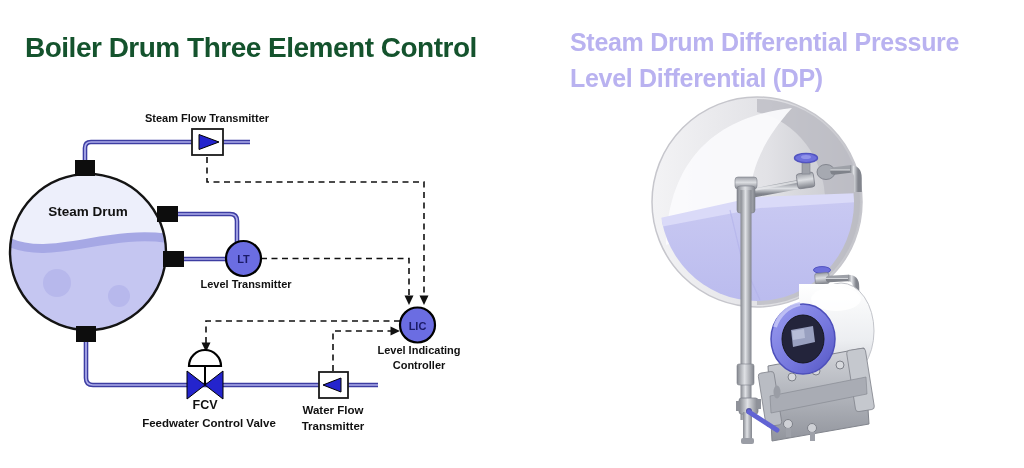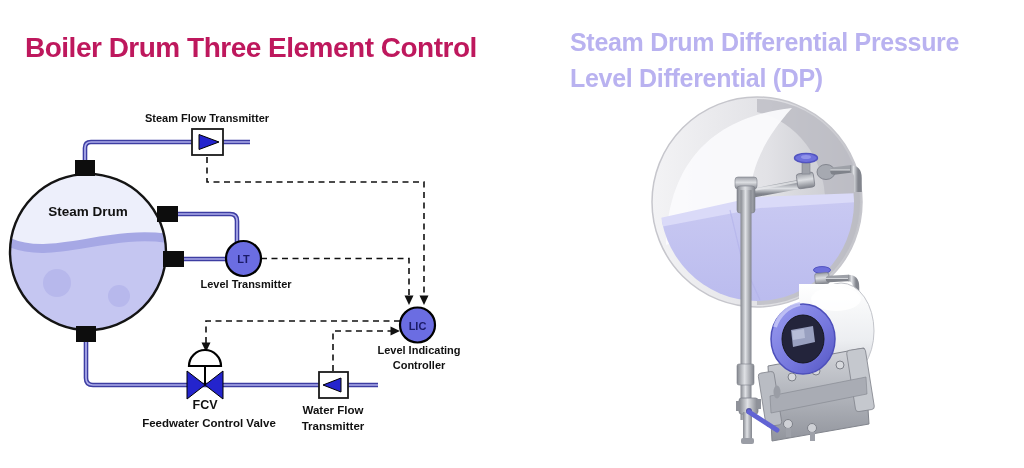--- a/index.html
+++ b/index.html
@@ -1,19 +1,19 @@
 <!DOCTYPE html>
 <html><head>
 <meta charset="utf-8">
 <style>
   html,body{margin:0;padding:0;background:#ffffff;}
   #stage{position:relative;width:1024px;height:468px;background:#ffffff;overflow:hidden;
          font-family:"Liberation Sans", sans-serif;}
   .title-left{position:absolute;left:25px;top:32px;font-size:28px;font-weight:800;
-              letter-spacing:-0.5px;color:#be185d;white-space:nowrap;}
+              letter-spacing:-0.5px;color:#14532d;white-space:nowrap;}
   .title-right{position:absolute;left:570px;top:24px;width:440px;font-size:25px;font-weight:800;
                letter-spacing:-0.3px;line-height:36px;color:#b9b2f0;}
   svg{position:absolute;}
   #left-svg{left:0;top:90px;}
   #right-svg{left:620px;top:95px;}
   .pipe-dark{stroke:#3d3da2;stroke-width:4.6;fill:none;stroke-linecap:butt;}
   .pipe-light{stroke:#aeaeeb;stroke-width:1.7;fill:none;stroke-linecap:butt;}
   .signal{stroke:#111111;stroke-width:1.6;fill:none;stroke-dasharray:6 4.5;}
   .arrow{fill:#111111;stroke:none;}
   .lbl{font-family:"Liberation Sans", sans-serif;font-weight:700;fill:#111111;}

